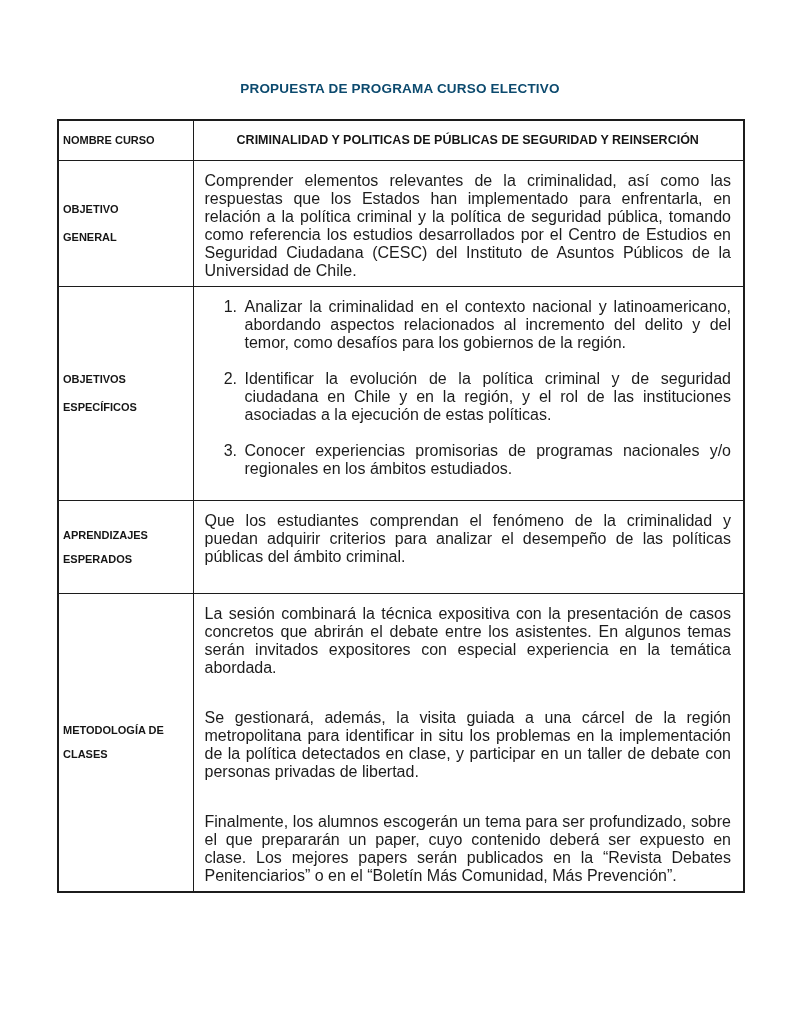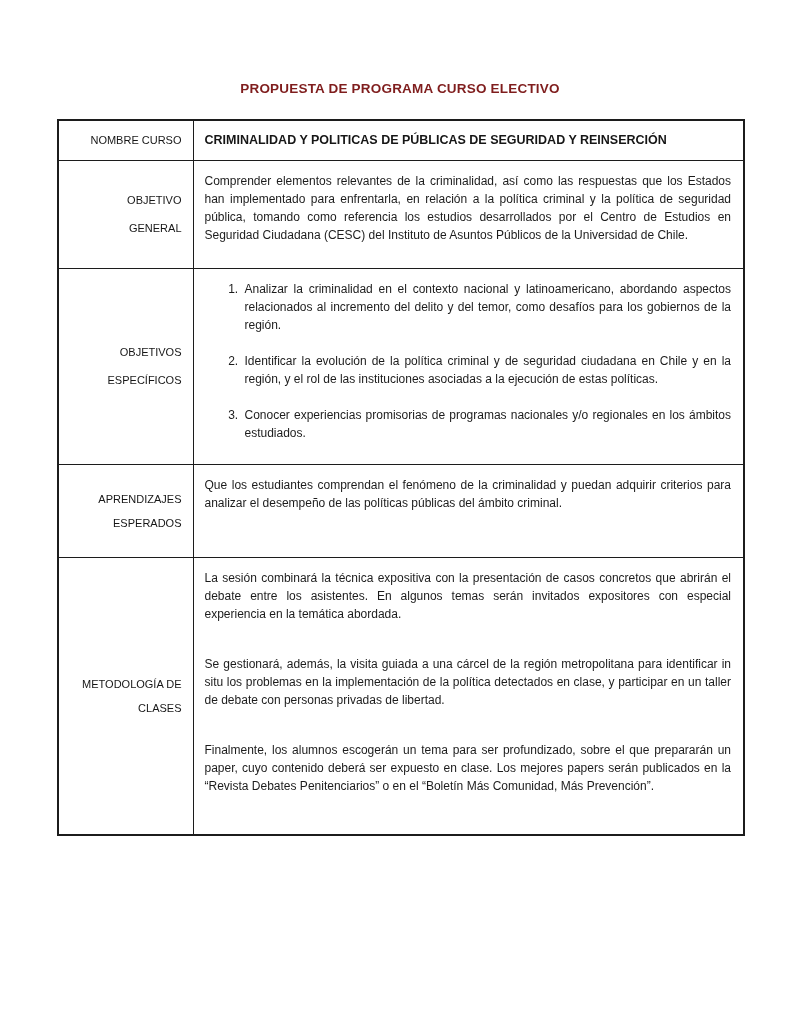--- a/index.html
+++ b/index.html
@@ -6,62 +6,62 @@
   html, body { background: #ffffff; }
   body {
     width: 800px; height: 1035px;
     font-family: "Liberation Sans", sans-serif;
     color: #1c1c1c;
     overflow: hidden;
   }
   .titles { text-align: center; padding-top: 81px; }
   .doc-title, .doc-subtitle {
     font-size: 13.5px; font-weight: bold; line-height: 16px;
-    letter-spacing: 0.2px; color: #7f1d1d;
+    letter-spacing: 0.2px; color: #0c4a6e;
   }
   .doc-subtitle { margin-top: 13px; }
 
   table.program {
     border-collapse: collapse;
     table-layout: fixed;
     width: 686px;
     margin: 22px 0 0 57px;
     border: 2px solid #1c1c1c;
   }
   col.c-label { width: 135px; }
   col.c-content { width: 551px; }
 
   td { border: 1px solid #1c1c1c; vertical-align: top; }
 
   td.label-cell {
-    text-align: right;
+    text-align: left;
     vertical-align: middle;
-    font-weight: normal;
+    font-weight: bold;
     font-size: 11px;
     line-height: 14px;
     padding: 4px 11px 4px 4px;
     color: #161616;
   }
   .label-line { display: block; }
   .gap-lg .label-line + .label-line { margin-top: 14px; }
   .gap-sm .label-line + .label-line { margin-top: 10px; }
 
   td.content-cell {
-    font-size: 12px;
+    font-size: 16px;
     line-height: 18px;
     text-align: justify;
     padding: 11px 12px 6px 11px;
   }
   td.content-cell p + p { margin-top: 32px; }
 
   td.course-name-cell {
     vertical-align: middle;
     font-weight: bold;
     font-size: 12.5px;
-    text-align: left;
+    text-align: center;
     padding: 6px 12px 6px 11px;
     color: #161616;
   }
 
   tr.r1 td { height: 40px; }
   tr.r2 td { height: 108px; }
   tr.r3 td { height: 194px; }
   tr.r4 td { height: 93px; }
   tr.r5 td { height: 278px; }
 

